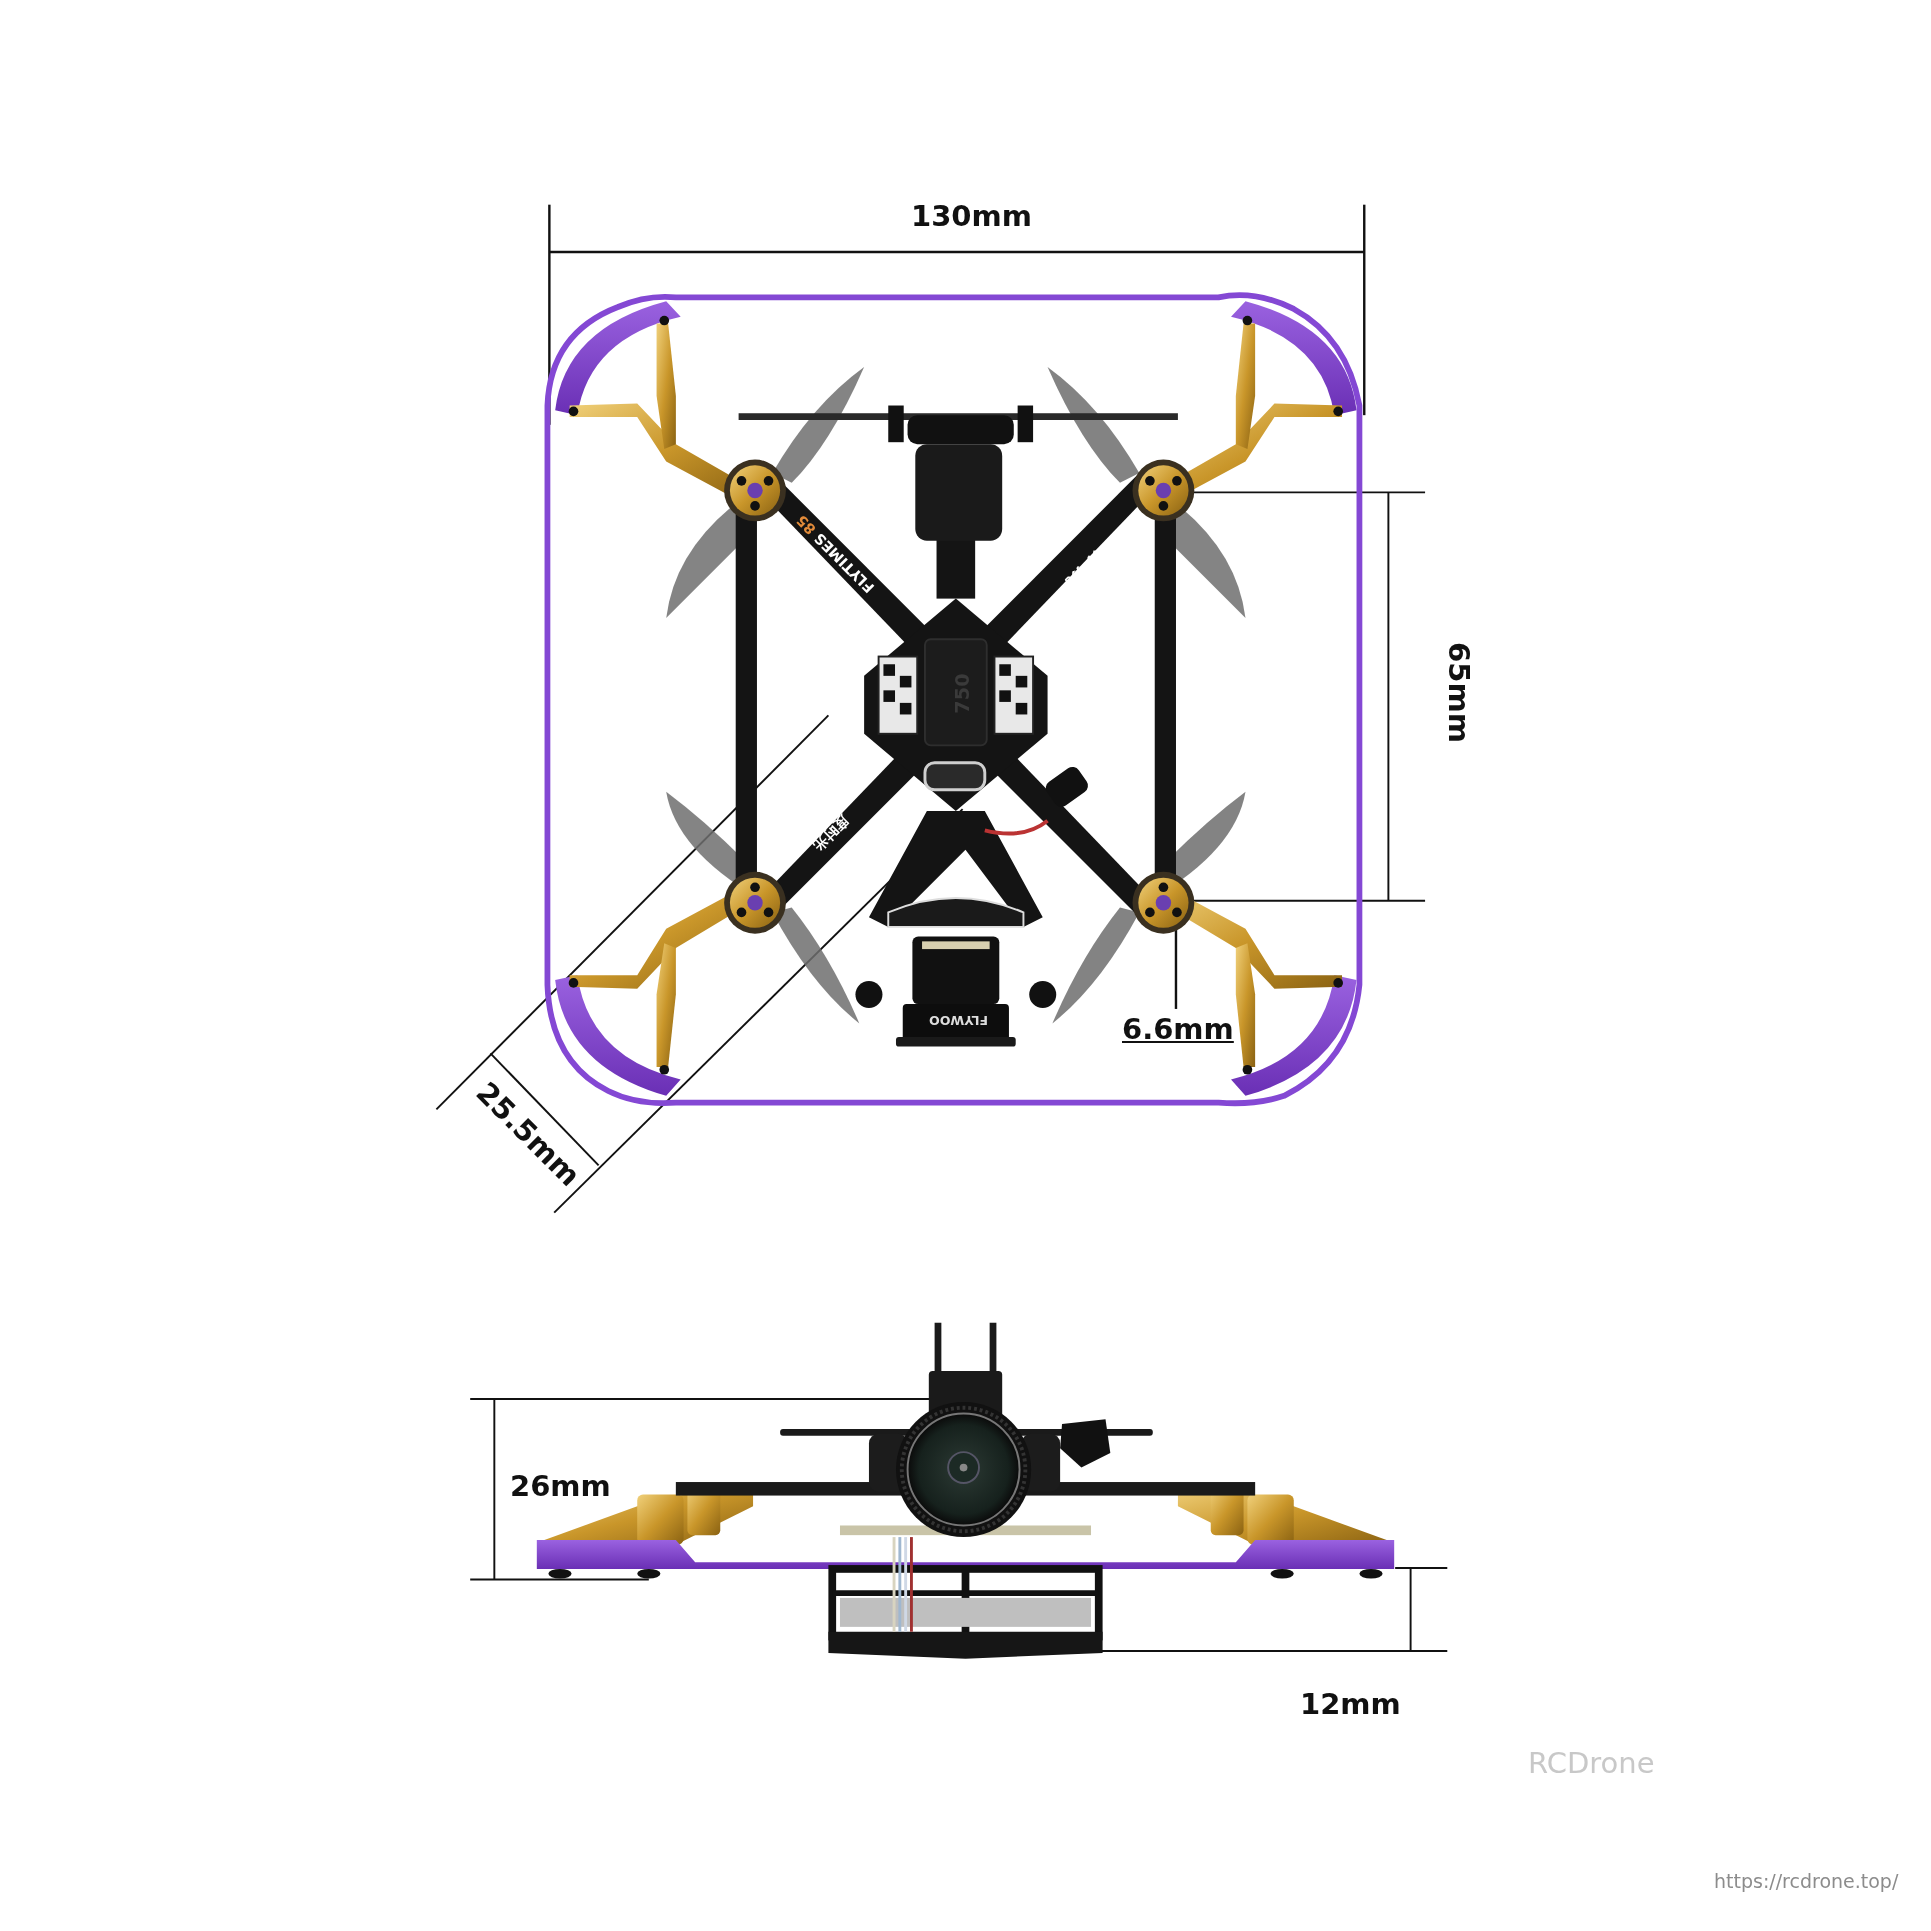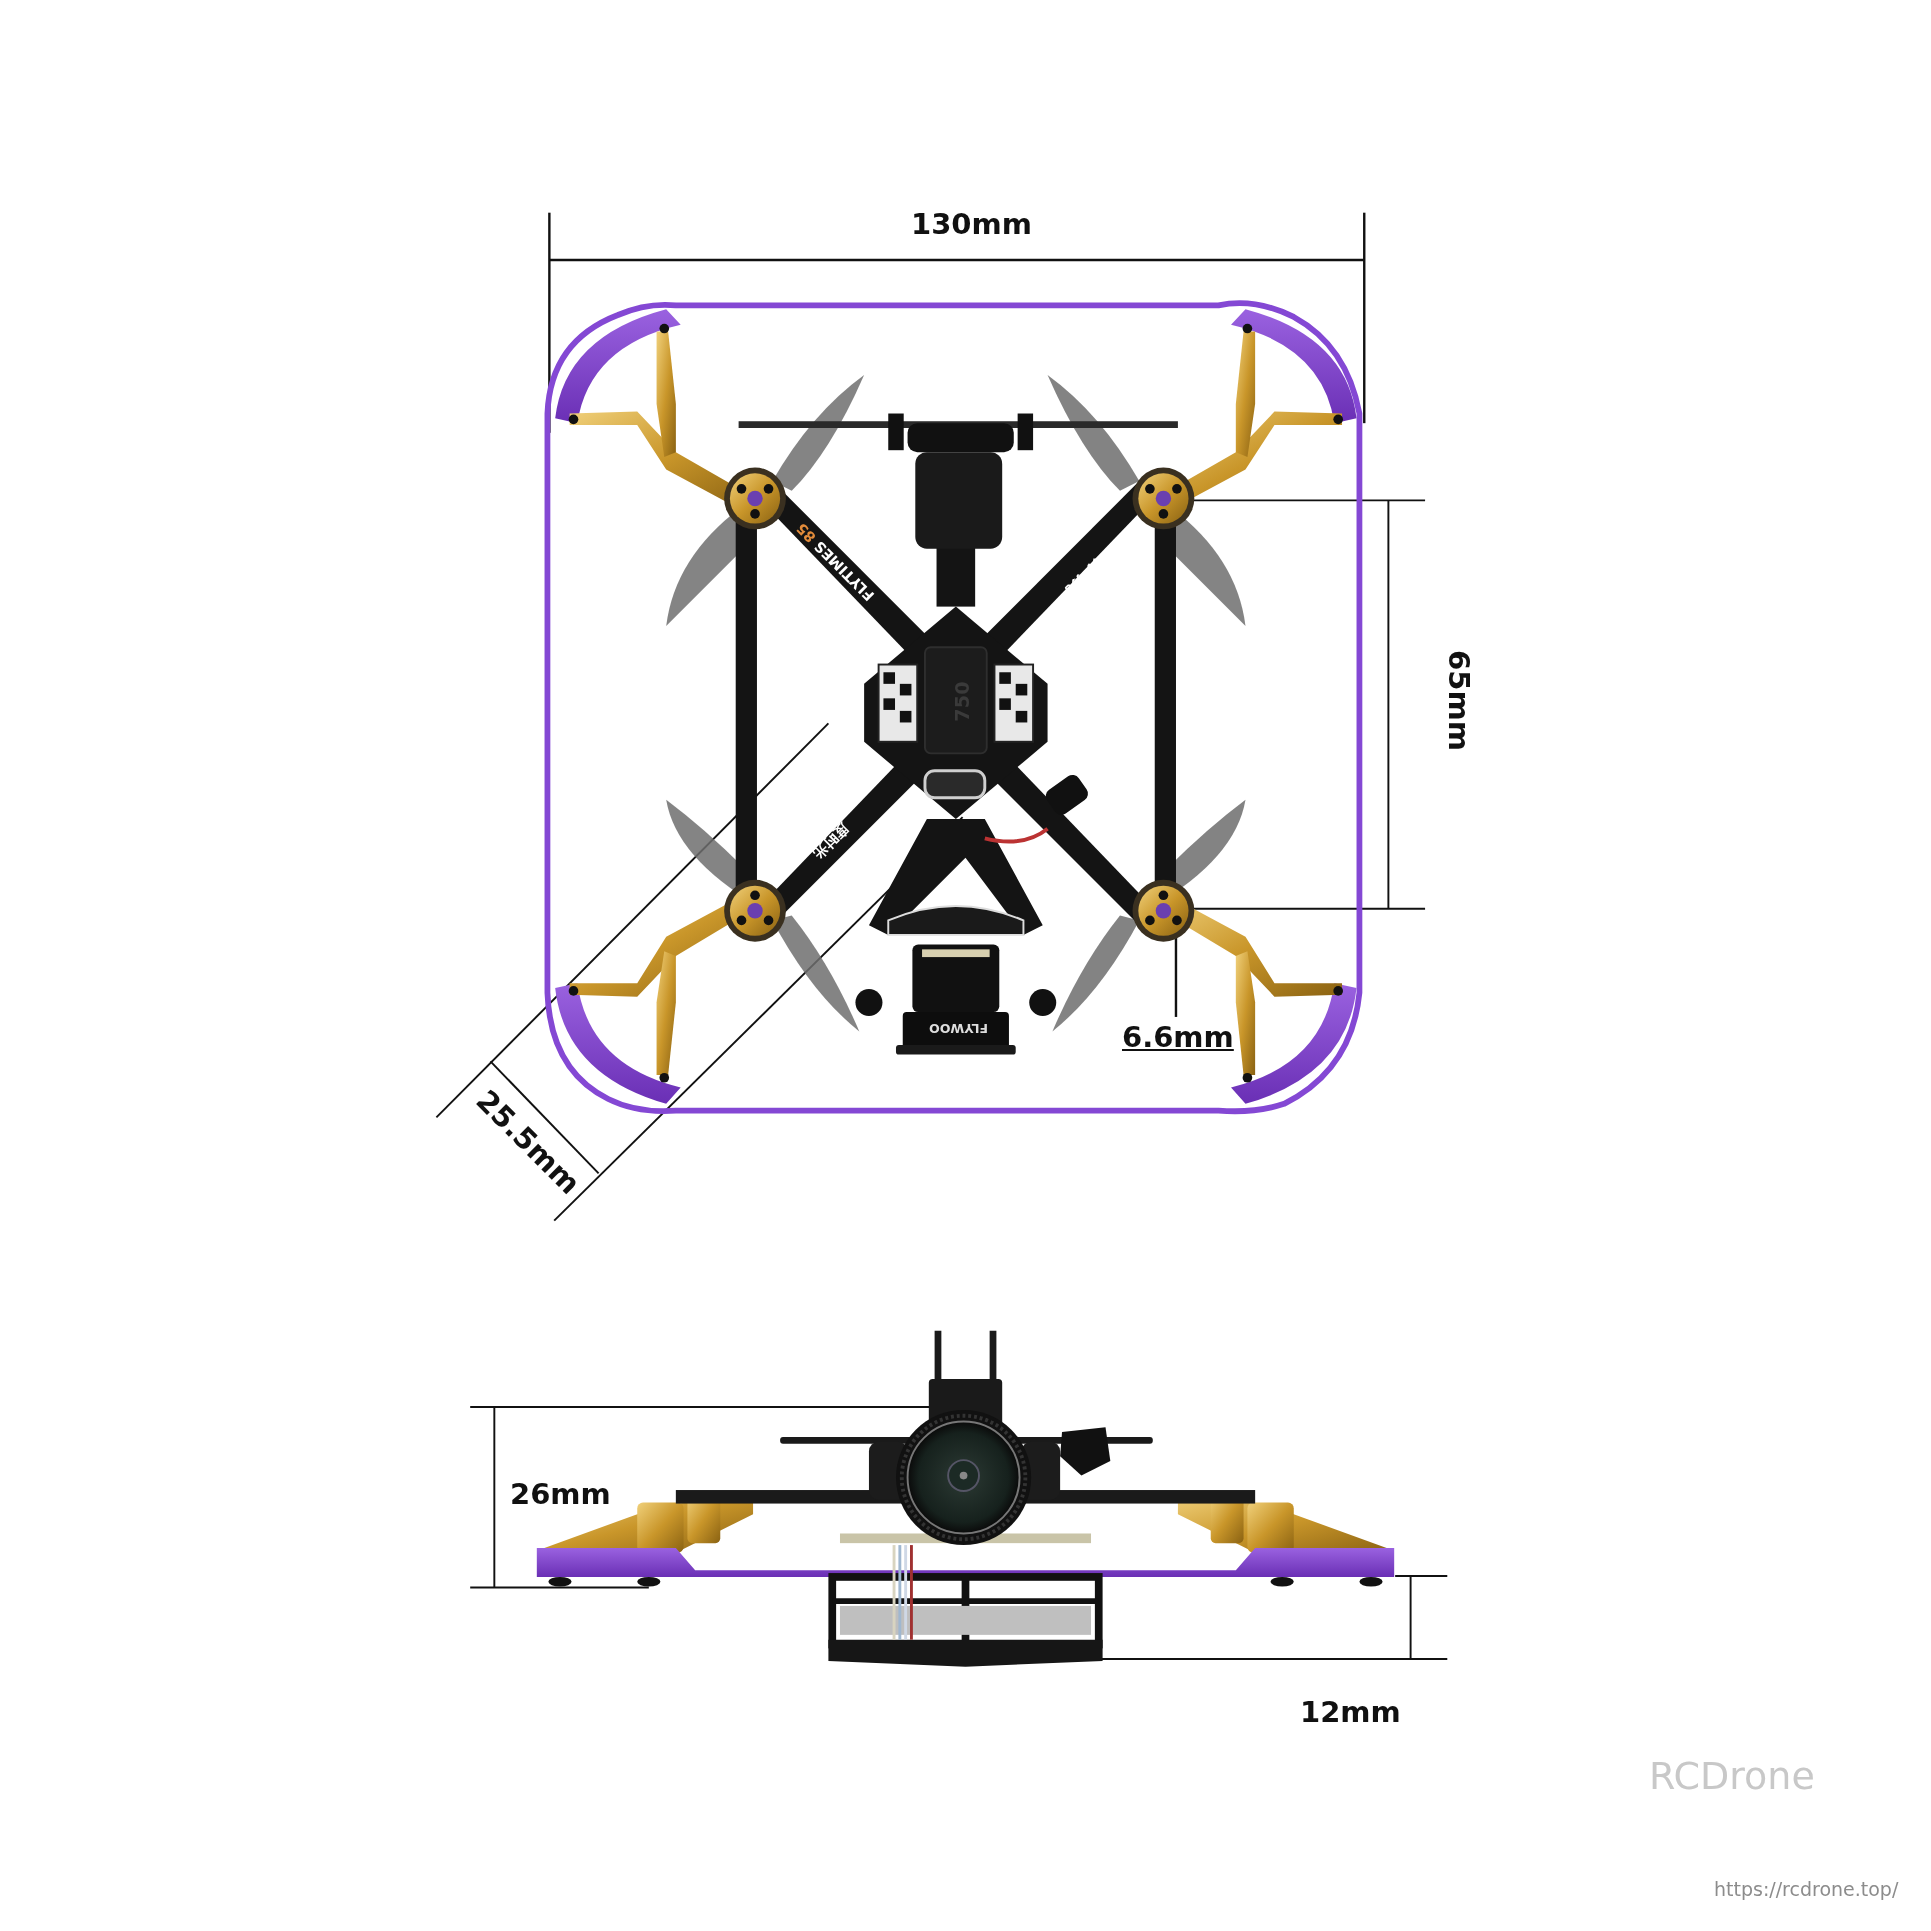--- a/index.html
+++ b/index.html
@@ -1,23 +1,23 @@
 <!DOCTYPE html>
 <html><head>
 <meta charset="utf-8">
 <style>
   html, body { margin: 0; padding: 0; background: #ffffff; }
   body { width: 1931px; height: 1931px; position: relative; overflow: hidden;
          font-family: "DejaVu Sans", "Liberation Sans", sans-serif; }
-  .stage { position: absolute; left: 0; top: 0; width: 1931px; height: 1501px; margin-top: 8px; }
+  .stage { position: absolute; left: 0; top: 0; width: 1931px; height: 1501px; }
   svg.drawing { position: absolute; left: 0; top: 0; }
   .dim-label { position: absolute; font-family: "DejaVu Sans", sans-serif;
                font-weight: bold; font-size: 29px; color: #111; white-space: nowrap; line-height: 1; }
-  .wm-brand { position: absolute; left: 1649px; top: 1746px; font-family: "DejaVu Sans", sans-serif;
-              font-size: 38px; color: #c8c8c8; letter-spacing: 0px; }
+  .wm-brand { position: absolute; left: 1528px; top: 1746px; font-family: "DejaVu Sans", sans-serif;
+              font-size: 29px; color: #c8c8c8; letter-spacing: 0px; }
   .wm-url { position: absolute; left: 1714px; top: 1870px; font-family: "DejaVu Sans", sans-serif;
             font-size: 19px; color: #8c8c8c; }
   .arm-text { position: absolute; font-family: "DejaVu Sans", sans-serif; font-weight: bold;
               font-size: 14.5px; color: #fff; white-space: nowrap; }
 </style>
 </head>
 <body>
 
 <div class="stage">
 

